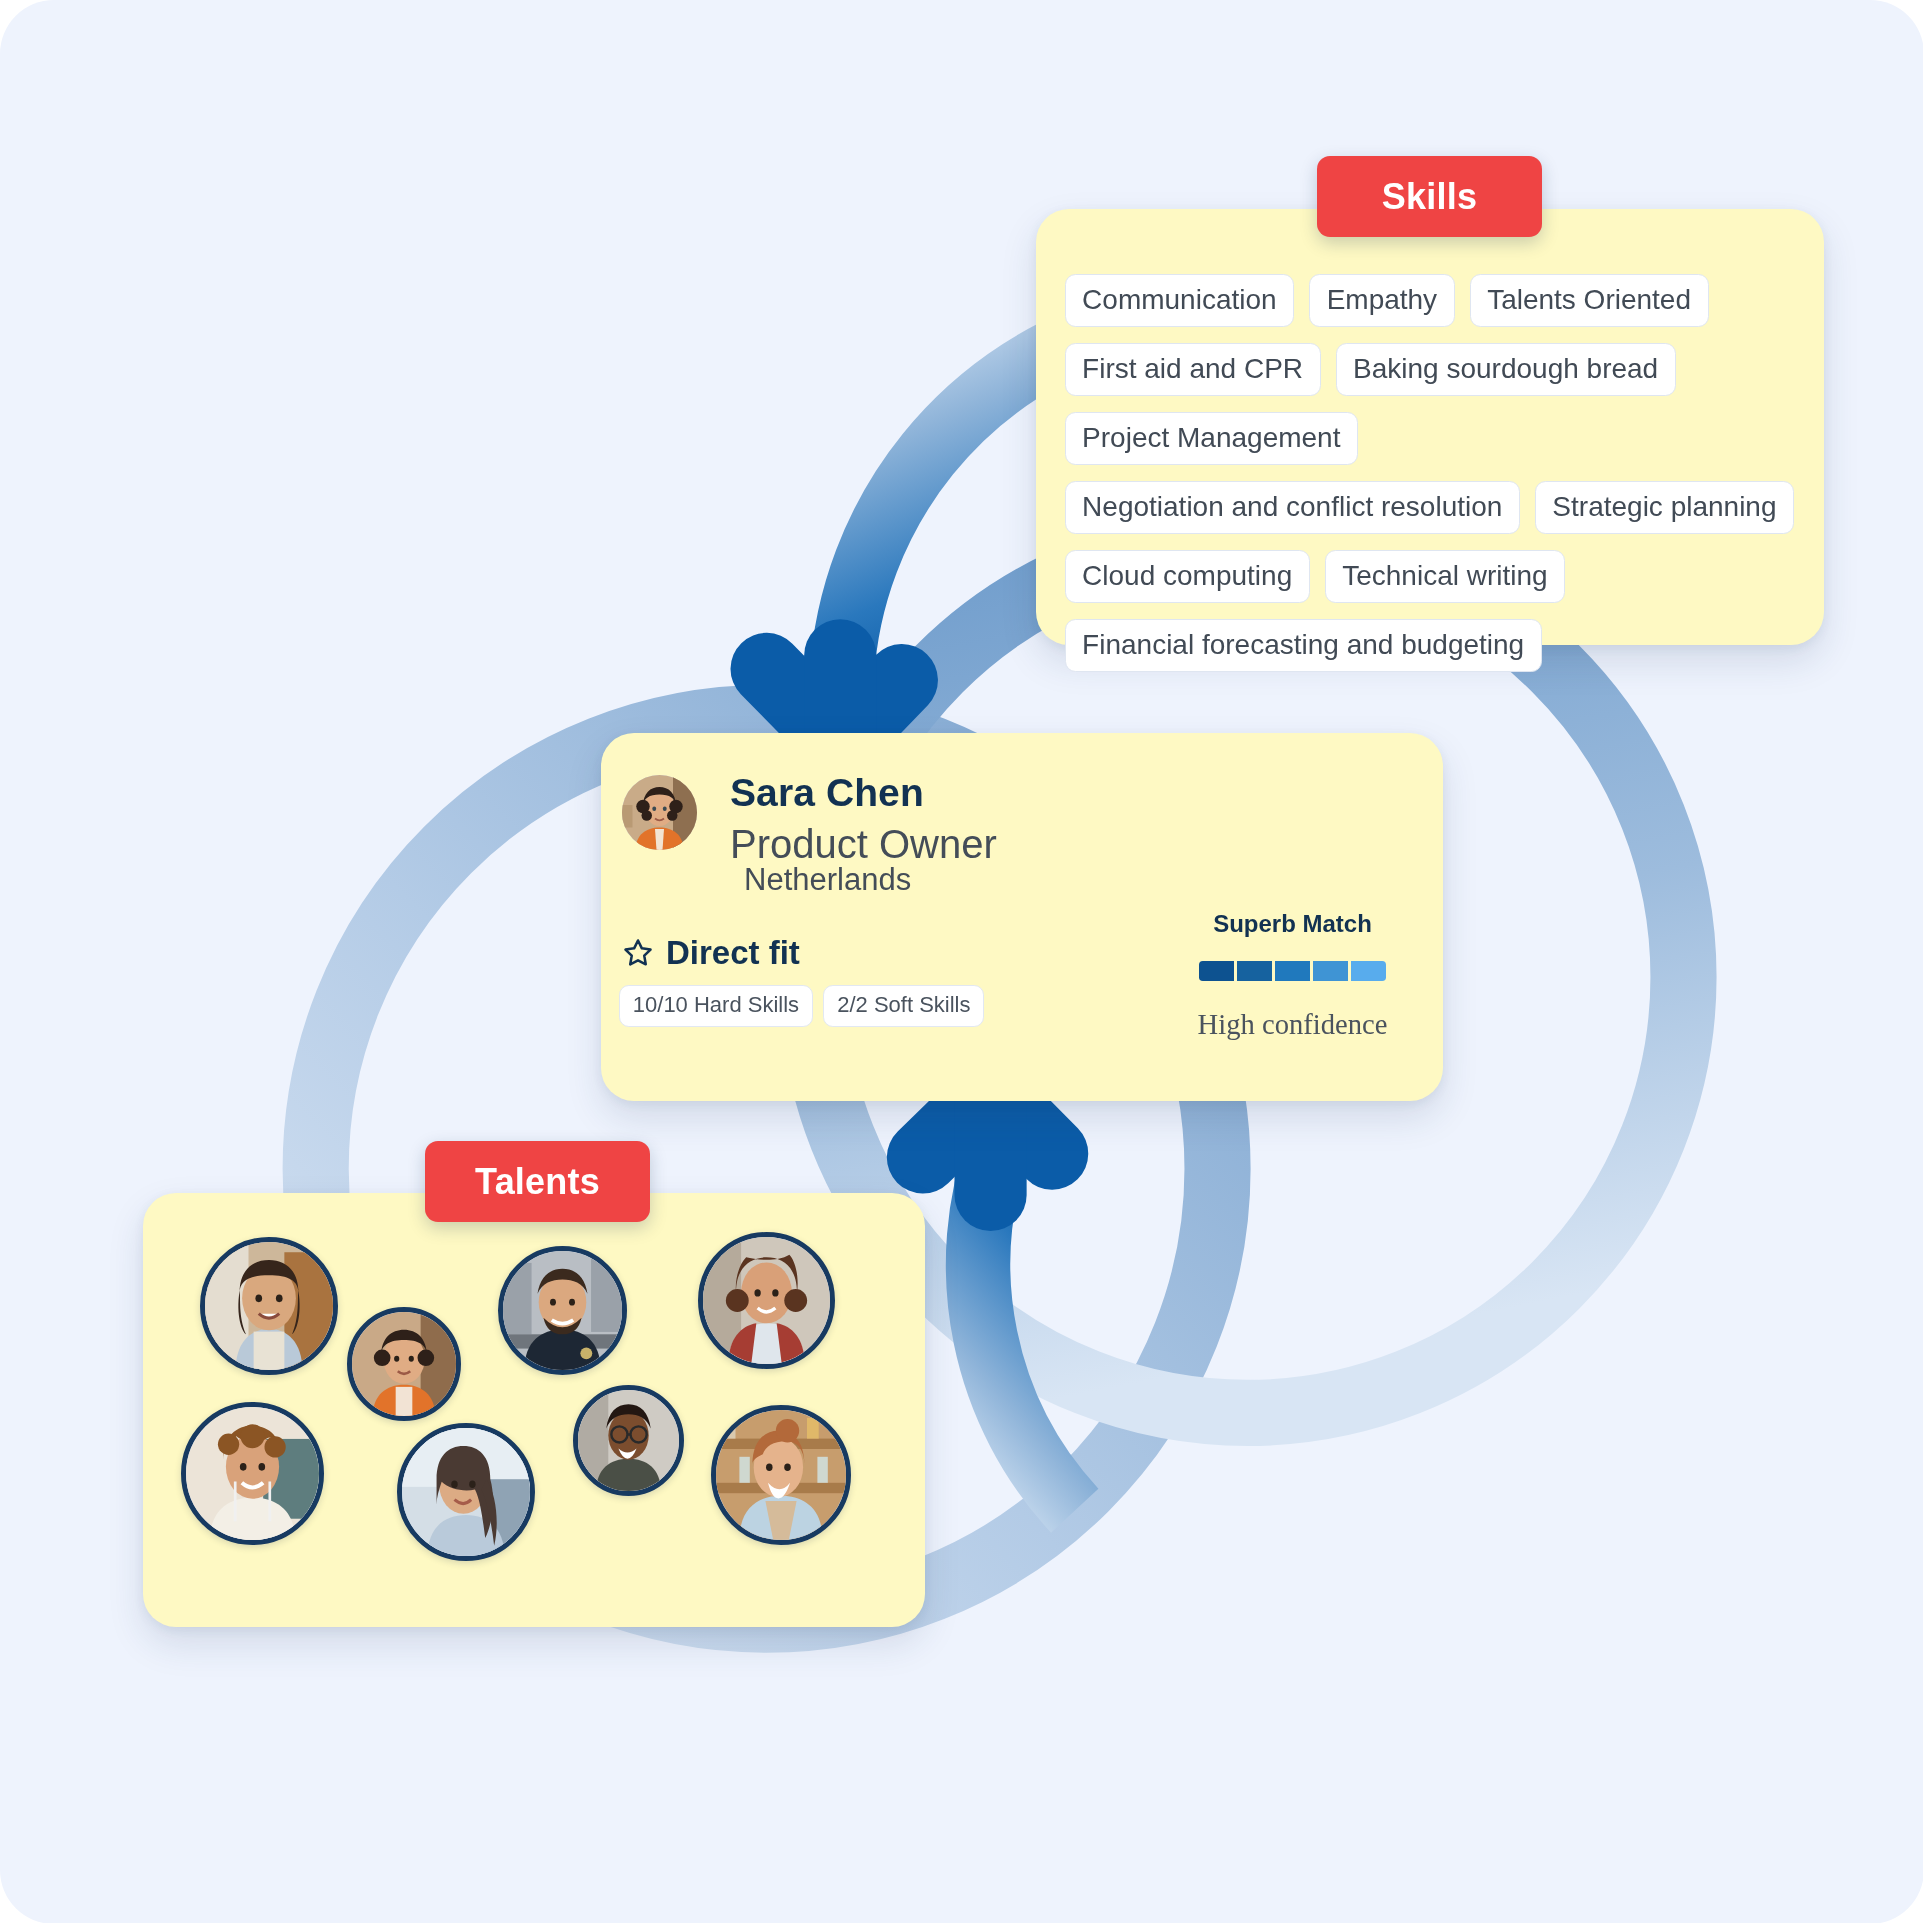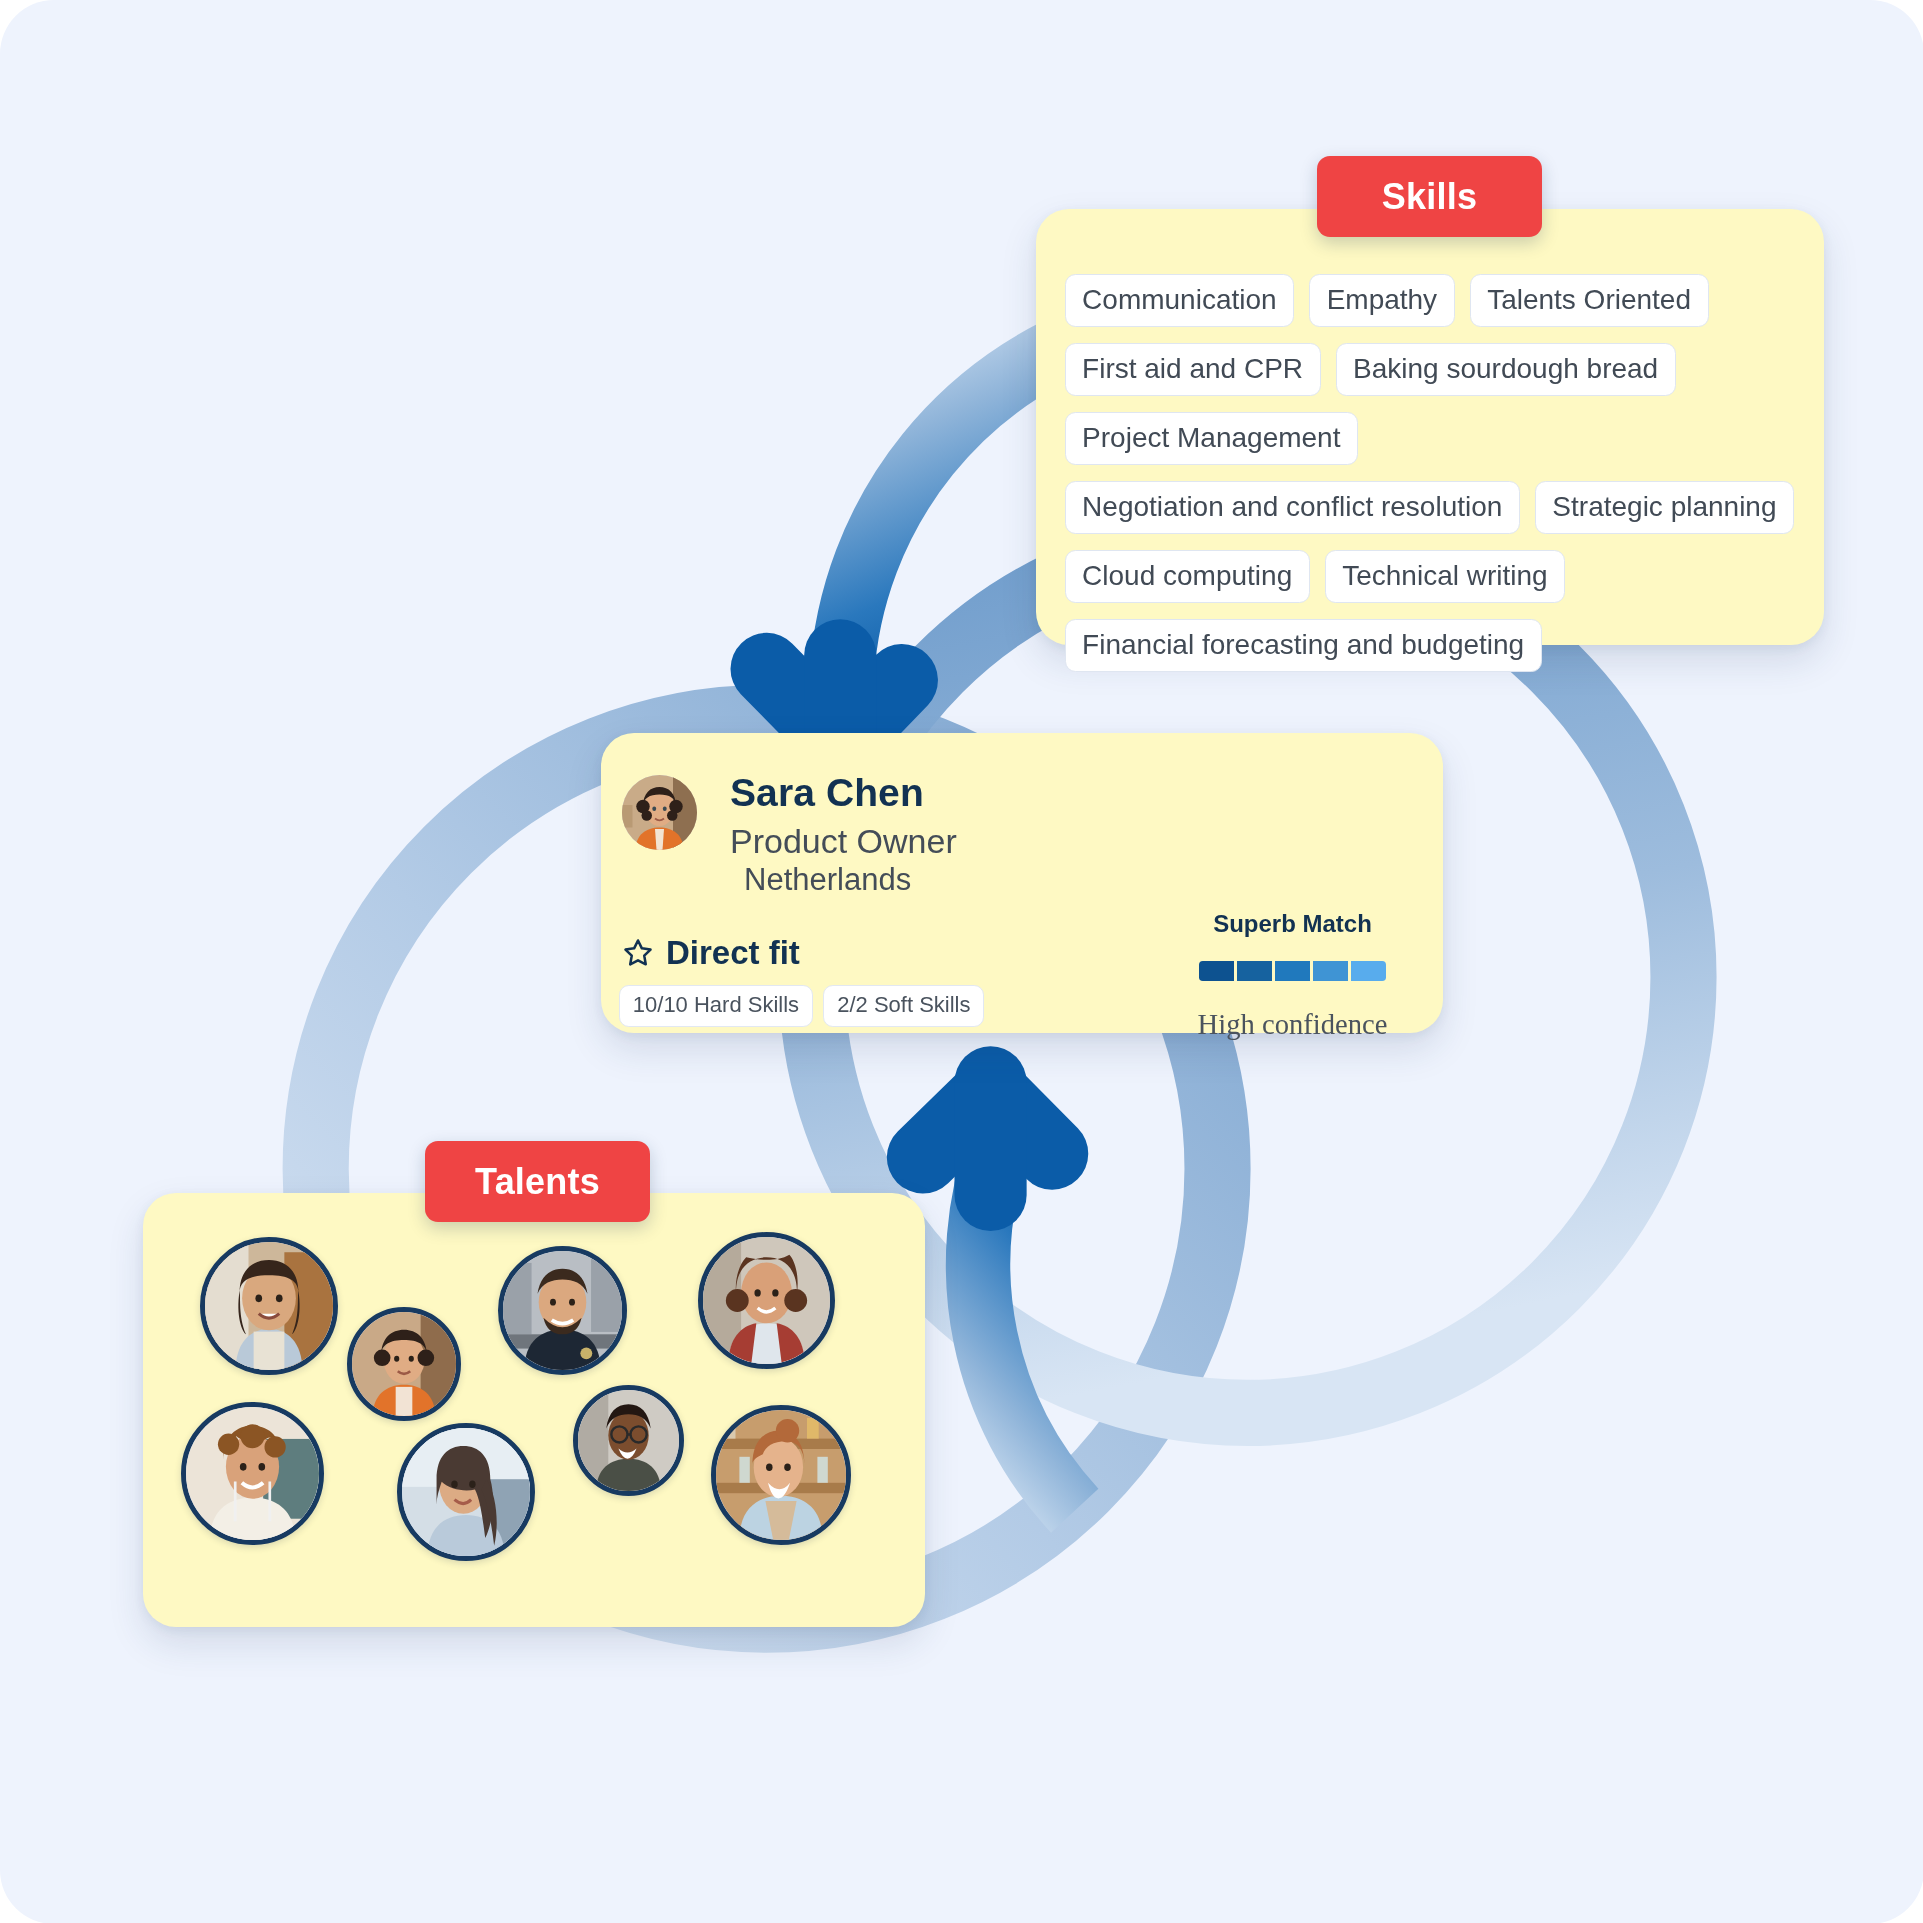--- a/index.html
+++ b/index.html
@@ -65,31 +65,31 @@
     position:absolute;
     border-radius:50%;
     border:5.3px solid #173a61;
     background:#d5dde8;
     overflow:hidden;
     box-shadow:0 2.3px 7.5px rgba(20,40,70,.16);
   }
   .avatar > svg{display:block;width:100%;height:100%;}
 
   
-  #profile-card{left:601px;top:733px;width:842px;height:300px;z-index:20;}
+  #profile-card{left:601px;top:733px;width:842px;height:368px;z-index:20;}
   #profile-avatar{
     position:absolute;left:21px;top:42px;width:75px;height:75px;
     border-radius:50%;overflow:hidden;border:0;background:#cfd9e6;
   }
   #profile-avatar > svg{display:block;width:100%;height:100%;}
   .p-name{
     position:absolute;left:129px;top:38px;
     font-size:39px;font-weight:bold;color:#123252;letter-spacing:0.1px;
   }
-  .p-role{position:absolute;left:129px;top:89px;font-size:34px;color:#444d58;}
+  .p-role{position:absolute;left:129px;top:89px;font-size:40px;color:#444d58;}
   .p-loc{position:absolute;left:117px;top:129px;font-size:31px;color:#444d58;margin-left:26px;}
 
   .fit-row{position:absolute;left:21px;top:201px;display:flex;align-items:center;gap:12px;}
   .star-icon{display:block;width:32px;height:32px;}
   .fit-label{font-size:33px;font-weight:bold;color:#123252;}
 
   .mini-chips{position:absolute;left:18px;top:252px;display:flex;gap:10.5px;}
   .mini-chip{
     border:1.5px solid #e2e8f2;background:#fff;border-radius:9.8px;
     padding:8.3px 12.8px 9.8px;font-size:22px;color:#4a535e;line-height:1;white-space:nowrap;

